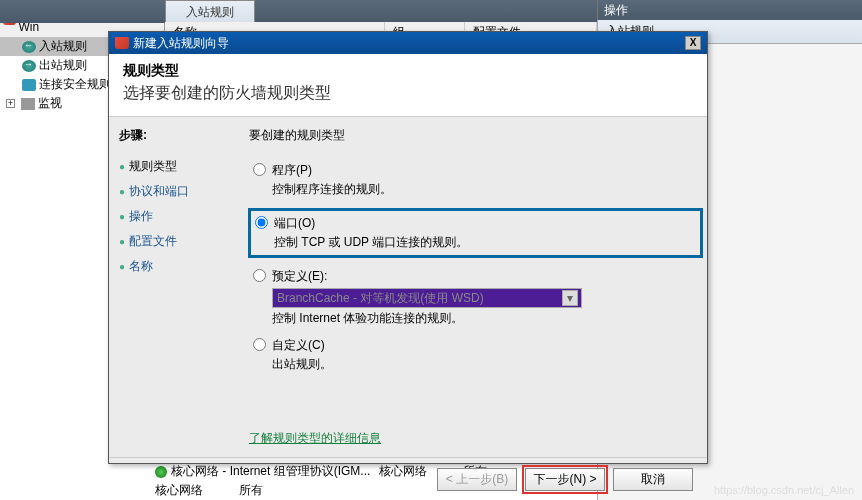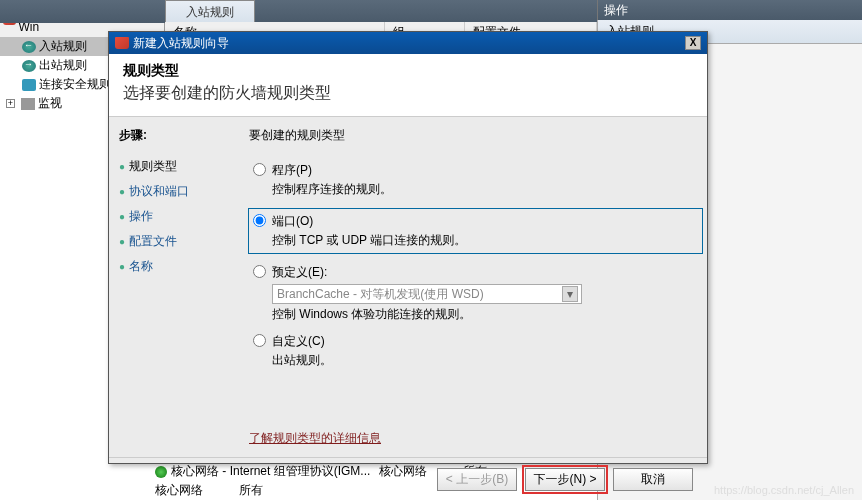--- a/index.html
+++ b/index.html
@@ -40,24 +40,24 @@
 .step-item { color: #1a5490; padding: 4px 0; display:flex; align-items:center; gap:4px; }
 .step-item .bullet { color:#4a8; font-size:10px; }
 .step-item.active { color: #000; }
 .content { flex: 1; padding: 10px 4px 0 20px; position: relative; }
 .prompt { margin-bottom: 18px; }
 .opt { margin-bottom: 10px; padding-left: 4px; }
 .opt label { display: flex; align-items: flex-start; gap: 6px; }
 .opt input[type=radio] { margin-top: 1px; }
 .opt .title { font-weight: normal; }
 .opt .desc { display:block; margin-left: 19px; margin-top:2px; }
-.opt.highlight { border:1px solid #0369a1; padding:4px; margin-left:-1px; }
-.dropdown { margin-left: 19px; margin-top: 3px; width: 310px; height: 20px; background: #ffffff; border: 1px solid #aaa; color: #888; padding: 1px 4px; position: relative; }
+.opt.highlight { border:3px solid #0369a1; padding:4px; margin-left:-1px; }
+.dropdown { margin-left: 19px; margin-top: 3px; width: 310px; height: 20px; background: #4c1d95; border: 1px solid #aaa; color: #888; padding: 1px 4px; position: relative; }
 .dropdown::after { content:"▾"; position:absolute; right:3px; top:1px; color:#666; background:#ddd; border:1px solid #aaa; width:14px; text-align:center; }
-.link { color: #7f1d1d; text-decoration: underline; position: absolute; bottom: 10px; left: 20px; }
+.link { color: #15803d; text-decoration: underline; position: absolute; bottom: 10px; left: 20px; }
 .wiz-foot { border-top: 1px solid #ccc; padding: 10px 14px; display: flex; justify-content: flex-end; gap: 8px; }
 .btn { min-width: 80px; height: 23px; background: linear-gradient(#fefefe,#e4e4e4); border: 1px solid #888; cursor: pointer; }
 .btn:disabled { color: #999; }
 .btn.highlight { outline: 2px solid #d33; outline-offset: 1px; }
 
 .bg-rules { position:absolute; left:151px; bottom:0; right:265px; background:#fff; }
 .rule-row { display:flex; padding:1px 4px; align-items:center; gap:4px; }
 .rule-row .c1 { width:220px; display:flex; align-items:center; gap:4px; } .rule-row .c2 { width:80px; } .rule-row .c3 { flex:1; }
 .chk { width:12px; height:12px; border-radius:50%; background: radial-gradient(#5c5,#171); display:inline-block; }
 
@@ -177,21 +177,21 @@
           </label>
         <span class="desc">控制 TCP 或 UDP 端口连接的规则。</span>
       </div>
 
       <div class="opt">
         <label>
             <input type="radio" name="rt" style="">
             <span class="title">预定义(E):</span>
           </label>
         <div class="dropdown">BranchCache - 对等机发现(使用 WSD)</div>
-        <span class="desc">控制 Windows 体验功能连接的规则。</span>
+        <span class="desc">控制 Internet 体验功能连接的规则。</span>
       </div>
 
       <div class="opt">
         <label>
             <input type="radio" name="rt" style="">
             <span class="title">自定义(C)</span>
           </label>
         <span class="desc">出站规则。</span>
       </div>
 

